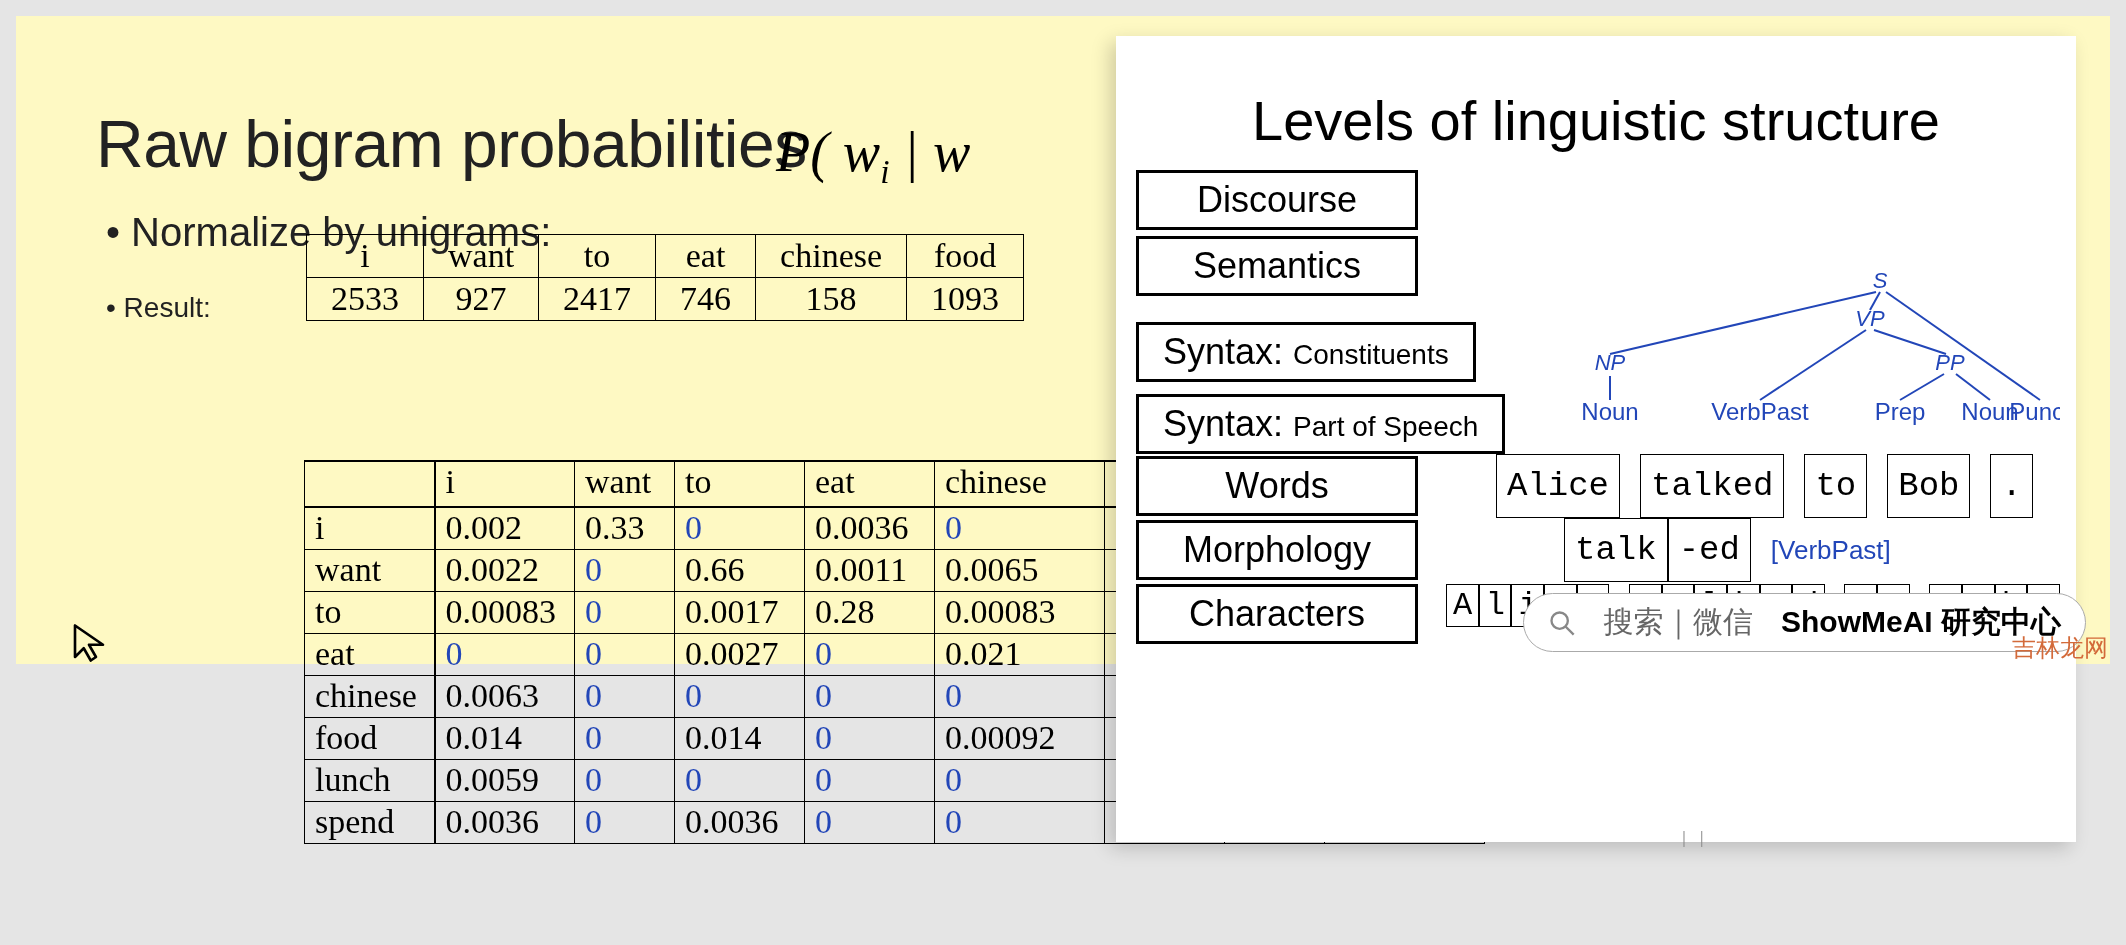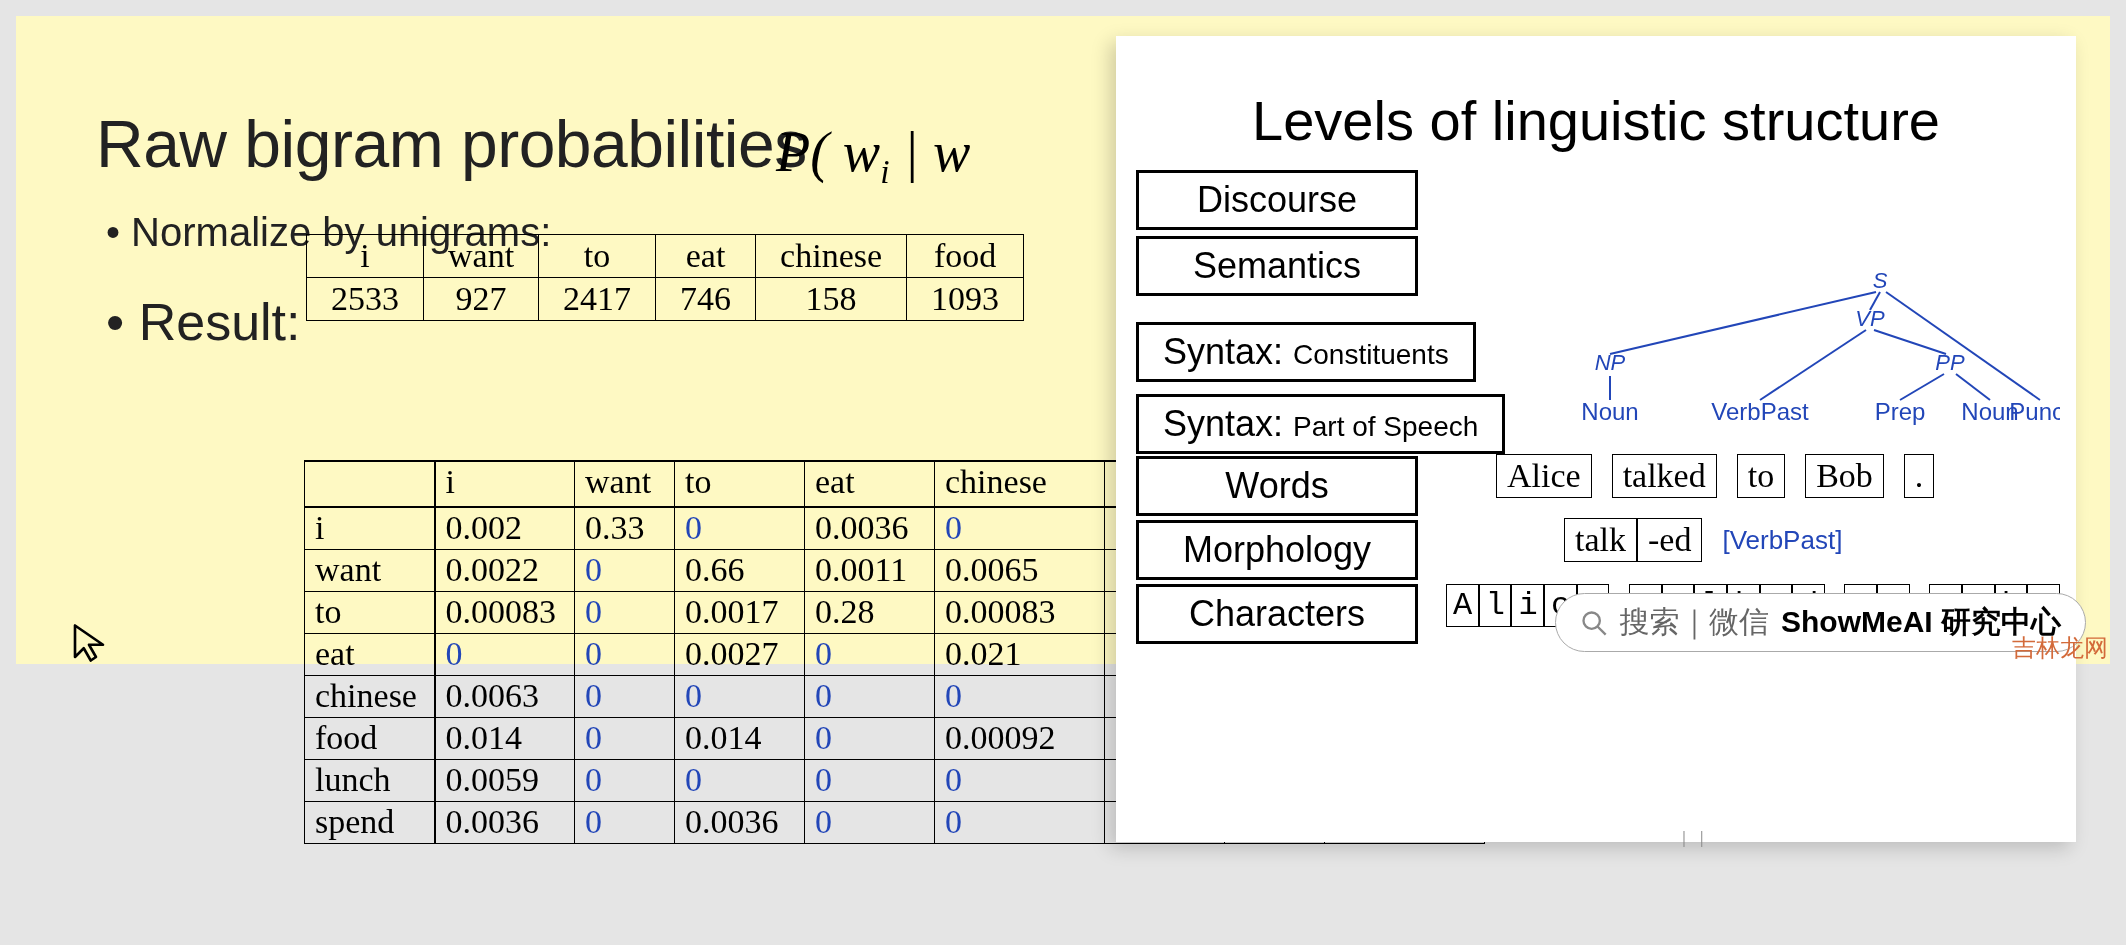--- a/index.html
+++ b/index.html
@@ -37,21 +37,21 @@
   .formula sub { font-size: 0.6em; }
   .note1 {
     position: absolute;
     top: 194px; left: 90px;
     font-size: 40px;
     color: #222;
   }
   .note2 {
     position: absolute;
     top: 276px; left: 90px;
-    font-size: 52px;
+    font-size: 28px;
     color: #222;
   }
   
   .uni-table {
     position: absolute;
     top: 218px; left: 290px;
     border-collapse: collapse;
     font-family: "Times New Roman", serif;
     font-size: 34px;
   }
@@ -161,24 +161,24 @@
 
   .word-row {
     position: absolute;
     left: 380px;
     right: 16px;
     display: flex;
     gap: 20px;
     align-items: center;
   }
   .word-row .tok {
-    font-family: Liberation Serif, serif;
+    font-family: Liberation Mono, monospace;
     font-size: 34px;
     border: 1.6px solid #000;
-    padding: 2px 10px;
+    padding: 12px 10px;
   }
   .morph-tag {
     font-family: "Gill Sans", "Segoe UI", sans-serif;
     color: var(--blue);
     font-size: 26px;
   }
   .char-row {
     position: absolute;
     left: 330px; right: 16px;
     display: flex;
@@ -219,21 +219,21 @@
   .search-pill {
     position: absolute;
     bottom: 12px; right: 24px;
     border: 1.6px solid #aaa;
     border-radius: 30px;
     padding: 8px 24px;
     font-size: 30px;
     color: #666;
     display: flex;
     align-items: center;
-    gap: 12px;
+    gap: 28px;
     background: #fff;
   }
   .search-pill .strong { color: #000; font-weight: 800; }
   .search-pill svg { width: 28px; height: 28px; }
   .watermark {
     position: absolute;
     bottom: 0px; right: 2px;
     font-size: 24px;
     color: #d36a3a;
     font-family: "SimSun", serif;

